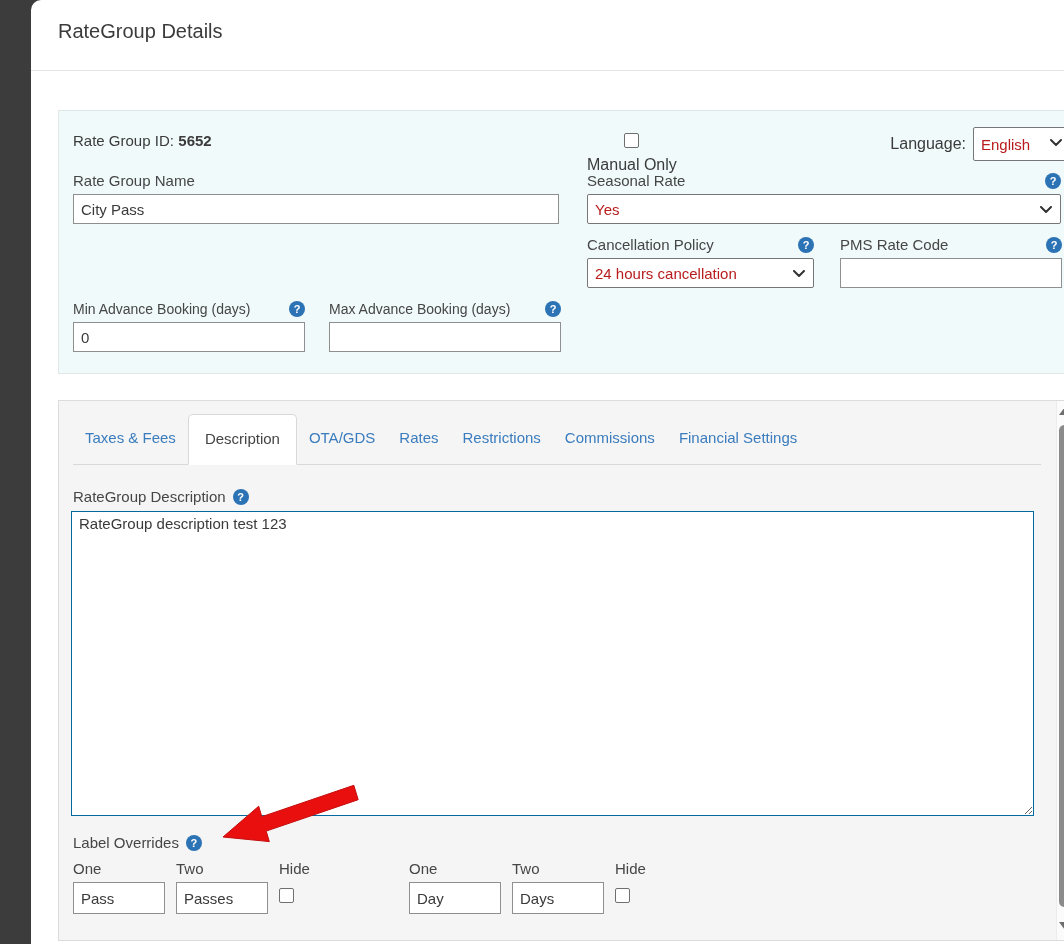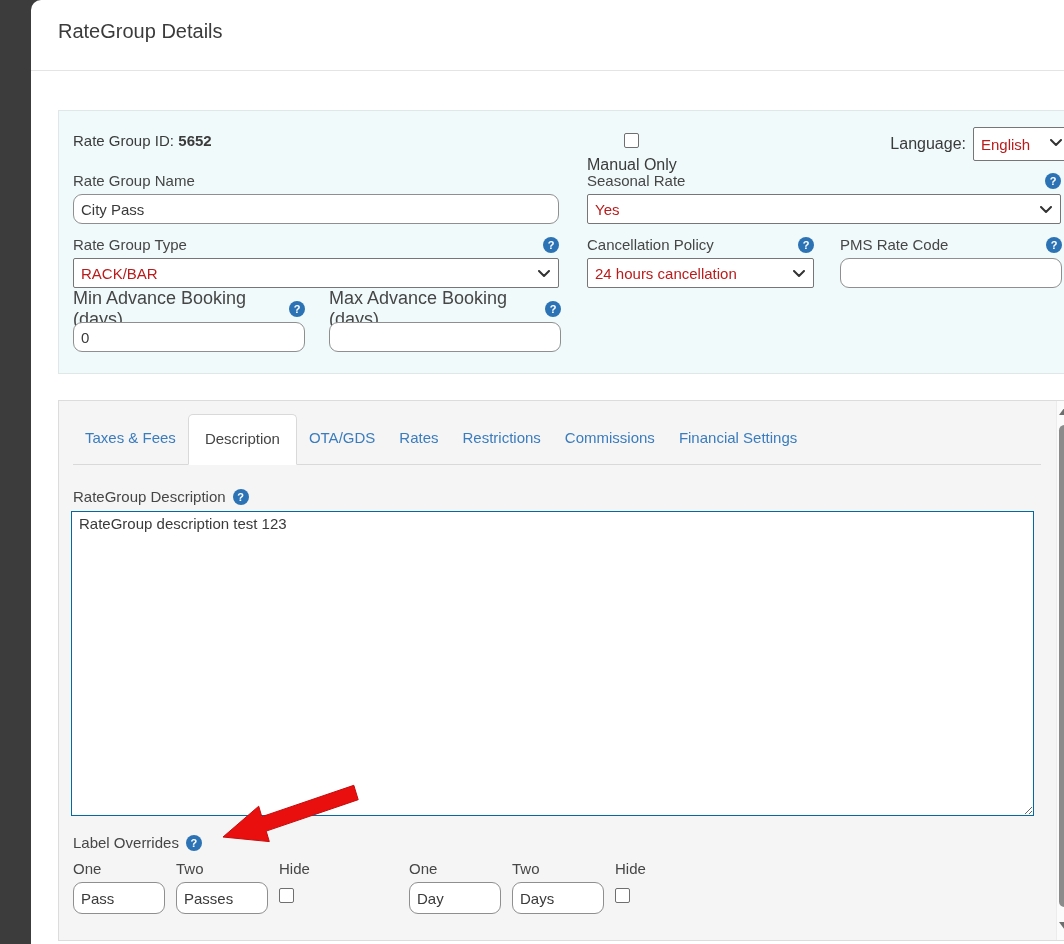--- a/index.html
+++ b/index.html
@@ -25,28 +25,28 @@
   .panel1 {
     position:absolute; left:27px; top:110px; width:1016px; height:264px;
     background:#f0fafb; border:1px solid #dfe7e7;
   }
   .panel2 {
     position:absolute; left:27px; top:400px; width:1016px; height:541px;
     background:#f5f5f5; border:1px solid #dcdcdc;
   }
   .abs { position:absolute; }
   label, .lbl { font-size:15px; color:#464646; }
-  .lbl-sm { font-size:18px; color:#464646; }
+  .lbl-sm { font-size:14px; color:#464646; }
   .dark { color:#3b3b3b; }
   .fieldgroup .label-row {
     display:flex; justify-content:space-between; align-items:center; height:19px;
   }
   .fieldgroup input[type=text], .ta-wrap { margin-top:4px; }
   input[type=text] {
-    width:100%; height:30px; border:1px solid #8f8f8f; border-radius:9px;
+    width:100%; height:30px; border:1px solid #8f8f8f; border-radius:0;
     background:#fff; padding:0 7px; font-size:15px; color:#3a3a3a;
     font-family:"Liberation Sans", sans-serif;
   }
   .select {
     margin-top:4px; position:relative; height:30px; width:100%;
     background:#fff; border:1px solid #767676; border-radius:2px;
     display:flex; align-items:center; padding:0 34px 0 7px;
     font-size:15px; color:#b91c1c; cursor:default;
   }
   .select .chev { position:absolute; right:8px; top:11px; }
@@ -153,32 +153,20 @@
         <span class="help"></span>
       </div>
       <div class="select">
         <span>Yes</span>
         <svg class="chev" width="12" height="8" viewBox="0 0 12 8">
             <polyline points="1,1 6,6 11,1" fill="none" stroke="#333" stroke-width="2" stroke-linecap="round" stroke-linejoin="round"></polyline>
           </svg>
       </div>
     </div>
 
-    <div class="abs fieldgroup" style="left:14px; top:124px; width:486px;">
-      <div class="label-row">
-        <span class="lbl">Rate Group Type</span>
-        <span class="help"></span>
-      </div>
-      <div class="select">
-        <span>RACK/BAR</span>
-        <svg class="chev" width="12" height="8" viewBox="0 0 12 8">
-            <polyline points="1,1 6,6 11,1" fill="none" stroke="#333" stroke-width="2" stroke-linecap="round" stroke-linejoin="round"></polyline>
-          </svg>
-      </div>
-    </div>
 
     <div class="abs fieldgroup" style="left:528px; top:124px; width:227px;text-align:center;">
       <div class="label-row">
         <span class="lbl">Cancellation Policy</span>
         <span class="help"></span>
       </div>
       <div class="select">
         <span>24 hours cancellation</span>
         <svg class="chev" width="12" height="8" viewBox="0 0 12 8">
             <polyline points="1,1 6,6 11,1" fill="none" stroke="#333" stroke-width="2" stroke-linecap="round" stroke-linejoin="round"></polyline>

